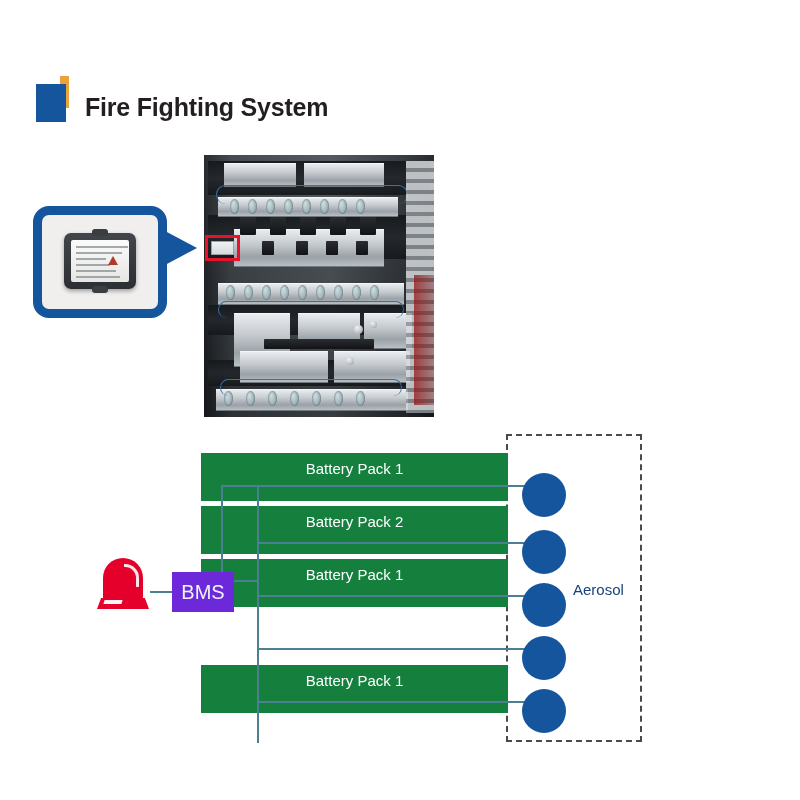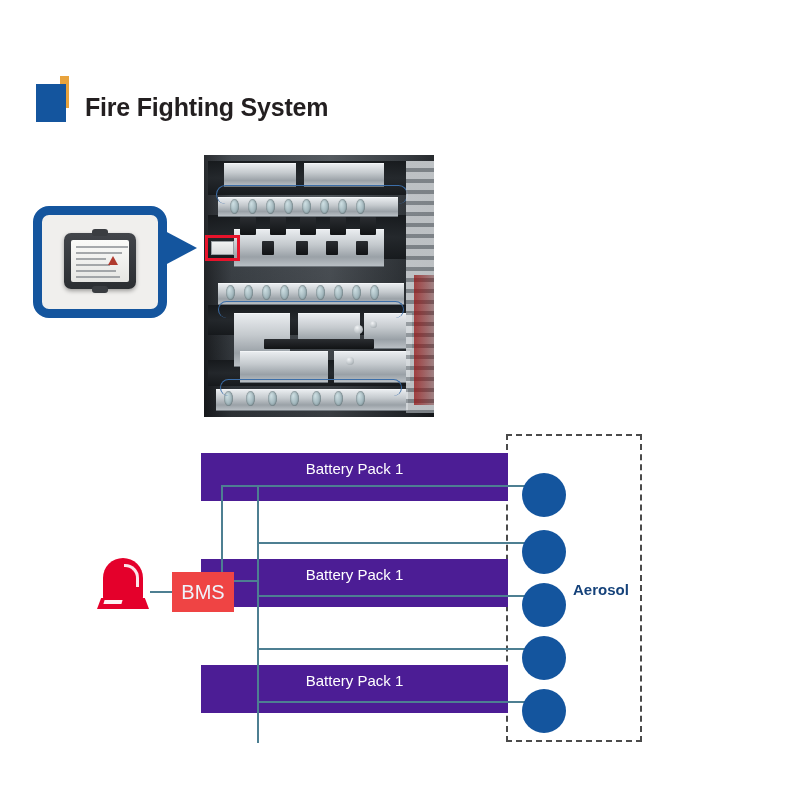--- a/index.html
+++ b/index.html
@@ -181,21 +181,21 @@
   }
 
   
   #diagram { position: absolute; left: 0; top: 420px; width: 800px; height: 360px; }
 
   .pack-row {
     position: absolute;
     left: 201px;
     width: 307px;
     height: 48px;
-    background: #4c1d95;
+    background: #15803d;
   }
   .pack-label {
     position: absolute;
     left: 0; right: 0; top: 7px;
     text-align: center;
     font-size: 15px;
     color: #ffffff;
   }
   .aerosol-dot {
     position: absolute;
@@ -210,31 +210,31 @@
     position: absolute;
     left: 506px; top: 14px;
     width: 136px; height: 308px;
     border: 2px dashed #4a4a4a;
     box-sizing: border-box;
   }
   #aerosol-label {
     position: absolute;
     left: 573px; top: 161px;
     font-size: 15px;
-    font-weight: bold;
+    font-weight: normal;
     color: #15427a;
     z-index: 6;
   }
 
   
   #bms-box {
     position: absolute;
     left: 172px; top: 152px;
     width: 62px; height: 40px;
-    background: #ef4444;
+    background: #6d28d9;
     z-index: 7;
   }
   #bms-text {
     position: absolute;
     left: 0; right: 0; top: 9px;
     text-align: center;
     font-size: 20px;
     color: #eef4fb;
   }
   #bms-link {
@@ -382,20 +382,23 @@
   </div>
 </div>
 
 <div id="diagram">
 
   <div id="dashed-zone"></div>
 
   <div class="pack-row" style="top:33px;">
     <div class="pack-label">Battery Pack 1</div>
   </div>
+  <div class="pack-row" style="top:86px;">
+    <div class="pack-label">Battery Pack 2</div>
+  </div>
   <div class="pack-row" style="top:139px;">
     <div class="pack-label">Battery Pack 1</div>
   </div>
   <div class="pack-row" style="top:245px;">
     <div class="pack-label">Battery Pack 1</div>
   </div>
 
   <div class="bus-v" style="left:221px;top:65px;height:95px;"></div>
   <div class="bus-v" style="left:257px;top:65px;height:258px;"></div>
   <div class="bus-h" style="left:221px;top:65px;width:36px;"></div>

